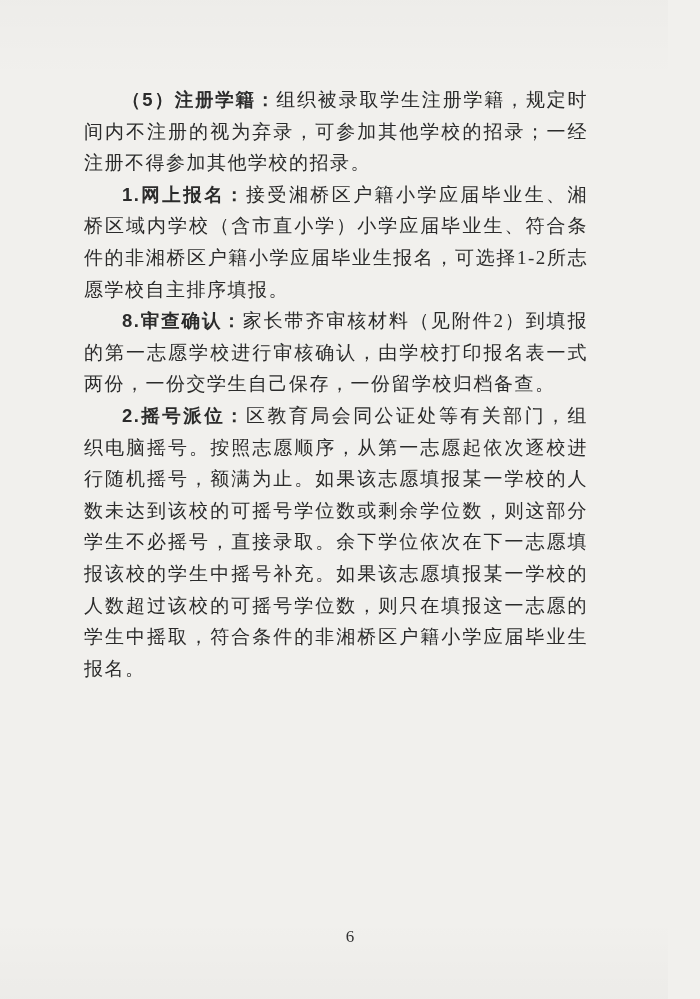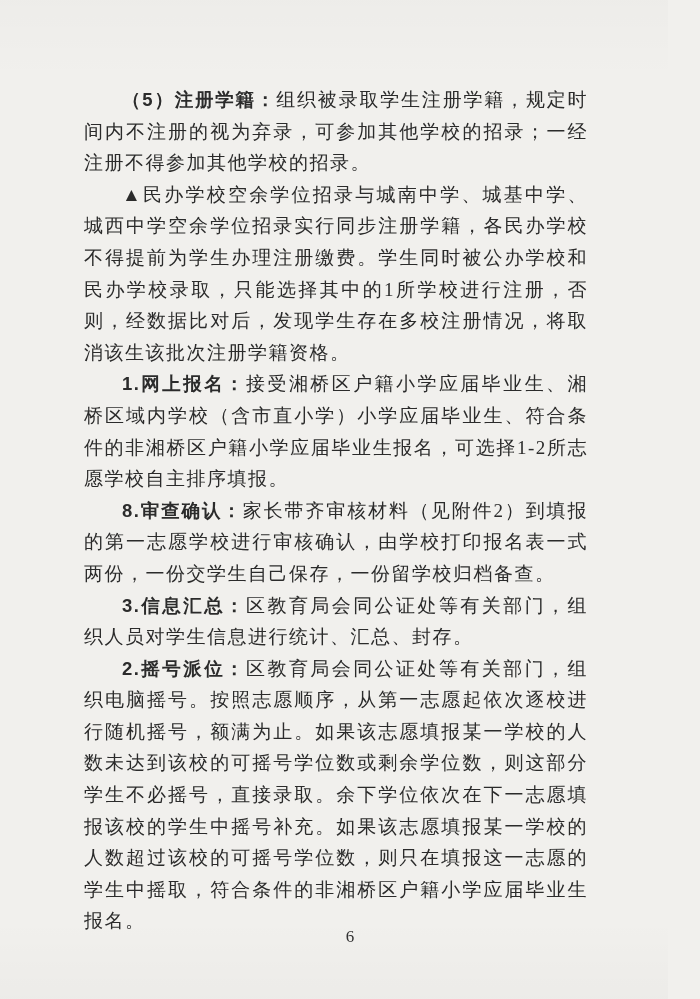--- a/index.html
+++ b/index.html
@@ -55,28 +55,26 @@
   }
 </style>
 </head>
 <body>
 
 <div class="page">
   <div class="content">
 
     <p><span class="lead">（5）注册学籍：</span><span>组织被录取学生注册学籍，规定时间内不注册的视为弃录，可参加其他学校的招录；一经注册不得参加其他学校的招录。</span></p>
 
-    <p><span>▲民办学校空余学位招录与城南中学、城基中学、城西中学空余学位招录实行同步注册学籍，各民办学校不得提前为学生办理注册缴费。学生同时被公办学校和民办学校录取，只能选择其中的1所学校进行注册，否则，经数据比对后，发现学生存在多校注册情况，将取消该生该批次注册学籍资格。</span></p>
 
 
 
     <p><span class="lead">1.网上报名：</span><span>接受湘桥区户籍小学应届毕业生、湘桥区域内学校（含市直小学）小学应届毕业生、符合条件的非湘桥区户籍小学应届毕业生报名，可选择1-2所志愿学校自主排序填报。</span></p>
 
     <p><span class="lead">8.审查确认：</span><span>家长带齐审核材料（见附件2）到填报的第一志愿学校进行审核确认，由学校打印报名表一式两份，一份交学生自己保存，一份留学校归档备查。</span></p>
 
-    <p><span class="lead">3.信息汇总：</span><span>区教育局会同公证处等有关部门，组织人员对学生信息进行统计、汇总、封存。</span></p>
 
     <p><span class="lead">2.摇号派位：</span><span>区教育局会同公证处等有关部门，组织电脑摇号。按照志愿顺序，从第一志愿起依次逐校进行随机摇号，额满为止。如果该志愿填报某一学校的人数未达到该校的可摇号学位数或剩余学位数，则这部分学生不必摇号，直接录取。余下学位依次在下一志愿填报该校的学生中摇号补充。如果该志愿填报某一学校的人数超过该校的可摇号学位数，则只在填报这一志愿的学生中摇取，符合条件的非湘桥区户籍小学应届毕业生报名。</span></p>
 
   </div>
 
   <div class="footer">6</div>
 </div>
 
 </body></html>

